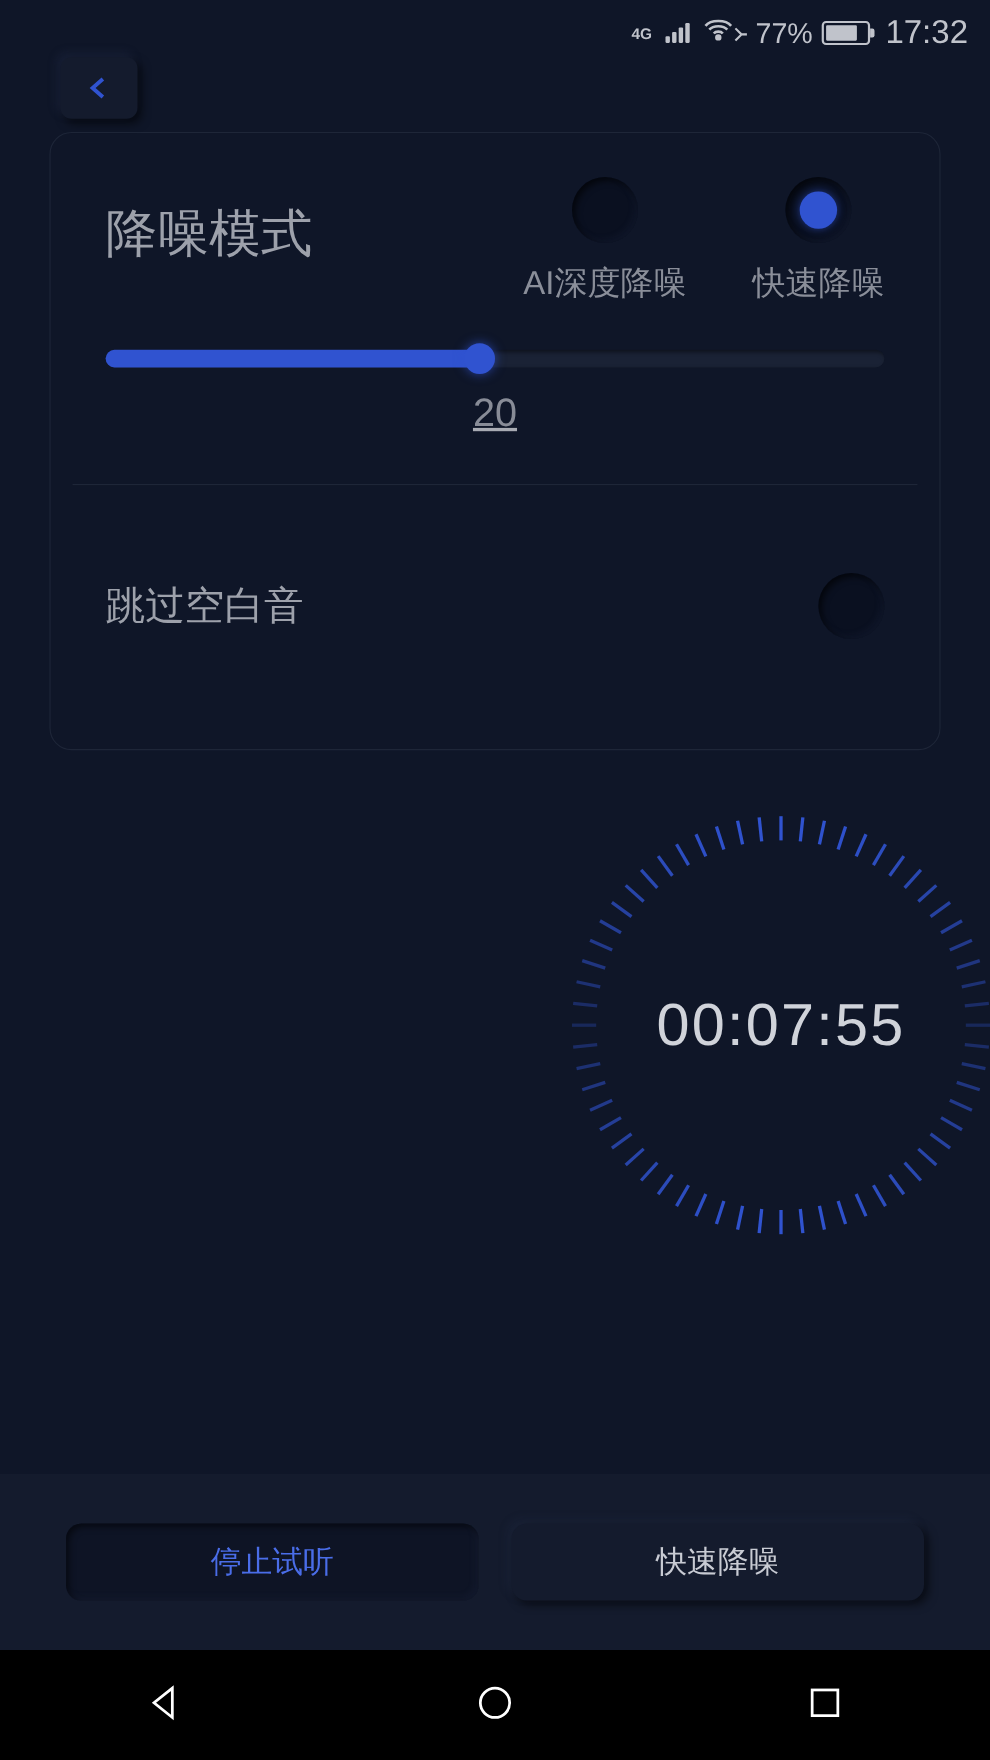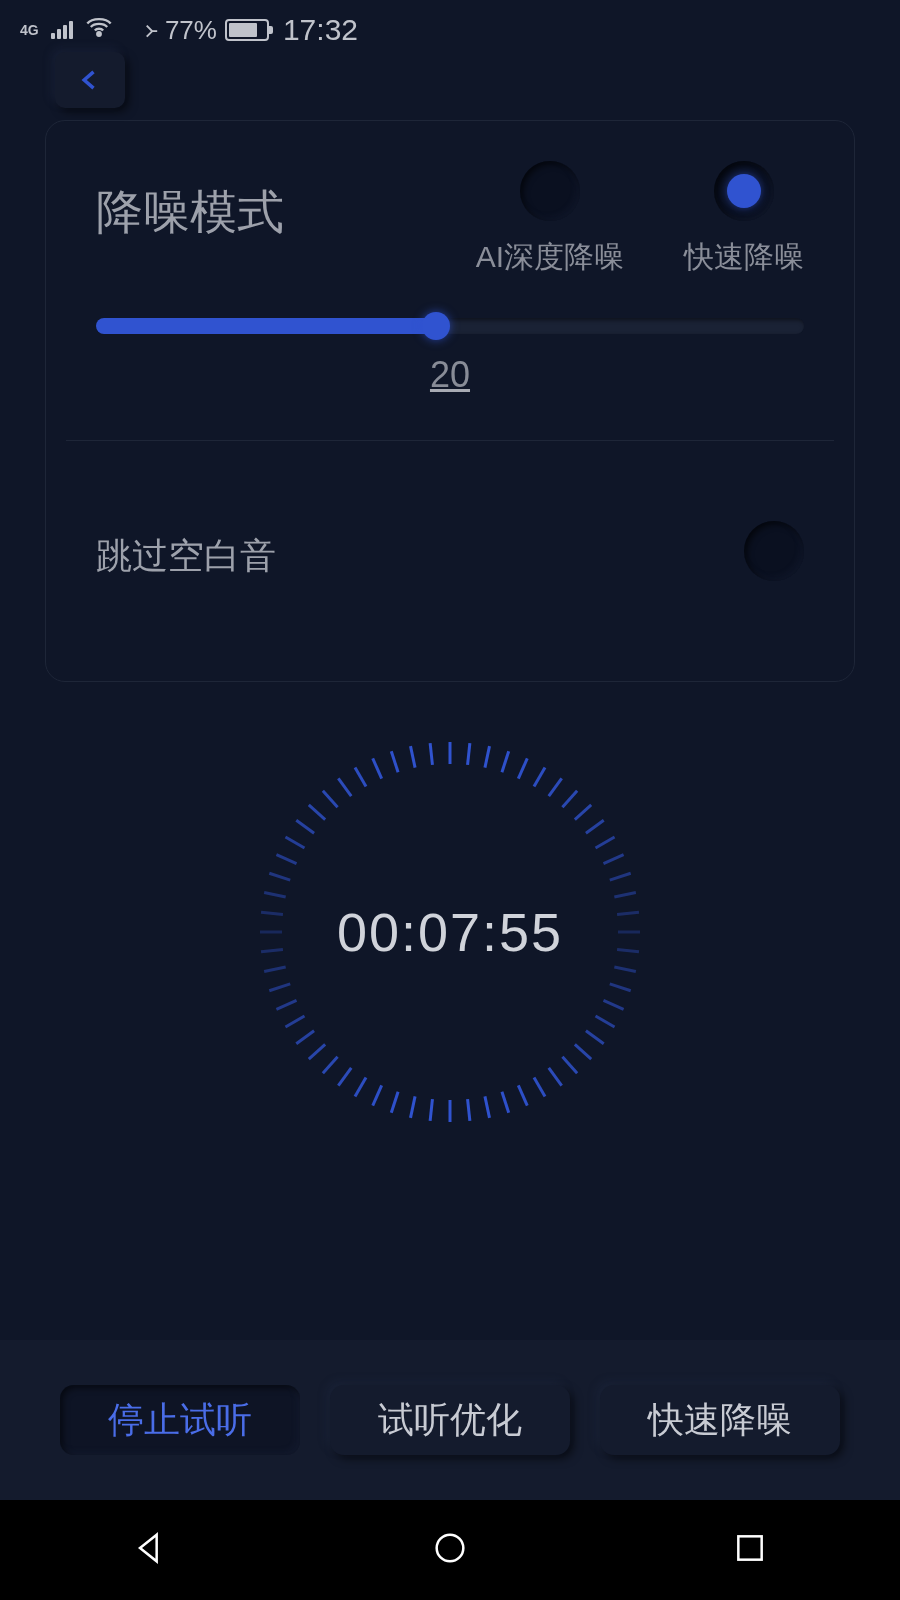--- a/index.html
+++ b/index.html
@@ -16,25 +16,24 @@
       color: #a8abb3;
       overflow: hidden;
       position: relative;
     }
     
     
     .status-bar {
       height: 60px;
       display: flex;
       align-items: center;
-      justify-content: flex-start;
+      justify-content: flex-end;
       padding: 0 20px;
       font-size: 26px;
       color: #c0c3cb;
-      gap: 32px;
     }
     
     .status-left {
       display: flex;
       align-items: center;
       gap: 12px;
     }
     
     .status-right {
       display: flex;
@@ -234,42 +233,42 @@
     
     .divider {
       height: 1px;
       background: #1e2638;
       margin: 0 20px 40px;
     }
     
     
     .skip-section {
       display: flex;
-      align-items: flex-end;
+      align-items: center;
       justify-content: space-between;
       padding: 40px 50px;
     }
     
     .skip-label {
       font-size: 36px;
       color: #9da1ab;
     }
     
     .toggle-circle {
       width: 60px;
       height: 60px;
       border-radius: 50%;
       background: #0a1020;
       box-shadow: inset 3px 3px 6px rgba(0, 0, 0, 0.6), inset -3px -3px 6px rgba(40, 50, 80, 0.2);
     }
     
     
     .timer-section {
       display: flex;
-      justify-content: center;
+      justify-content: flex-end;
       margin-top: 60px;
     }
     
     .timer-dial {
       position: relative;
       width: 380px;
       height: 380px;
       display: flex;
       align-items: center;
       justify-content: center;
@@ -311,21 +310,21 @@
       gap: 30px;
     }
     
     .action-btn {
       flex: 1;
       height: 70px;
       border-radius: 14px;
       display: flex;
       align-items: center;
       justify-content: center;
-      font-size: 36px;
+      font-size: 28px;
       box-shadow: -4px -4px 8px rgba(40, 50, 80, 0.25), 4px 4px 8px rgba(0, 0, 0, 0.5);
       background: #141b2d;
       text-align: right;
     }
     
     .action-btn.primary {
       color: #4a6de8;
       background: #0e1425;
       box-shadow: inset 3px 3px 6px rgba(0, 0, 0, 0.5), inset -3px -3px 6px rgba(40, 50, 80, 0.2);
     }
@@ -488,21 +487,20 @@
         <div class="tick" style="transform: translate(-50%, -190px) rotate(342deg); transform-origin: center 190px; opacity: 0.96574;"></div>
         <div class="tick" style="transform: translate(-50%, -190px) rotate(348deg); transform-origin: center 190px; opacity: 0.984703;"></div>
         <div class="tick" style="transform: translate(-50%, -190px) rotate(354deg); transform-origin: center 190px; opacity: 0.996165;"></div>
       </div>
     <div class="timer-text">00:07:55</div>
   </div>
 </div>
 
 <div class="bottom-buttons">
   <div class="action-btn primary">停止试听</div>
-  <div class="action-btn secondary">试听优化</div>
   <div class="action-btn secondary">快速降噪</div>
 </div>
 
 <div class="nav-bar">
   <div>
     <svg viewBox="0 0 24 24" fill="none" stroke="#fff" stroke-width="1.5">
       <path d="M16 4 L6 12 L16 20 Z"></path>
     </svg>
   </div>
   <div>

